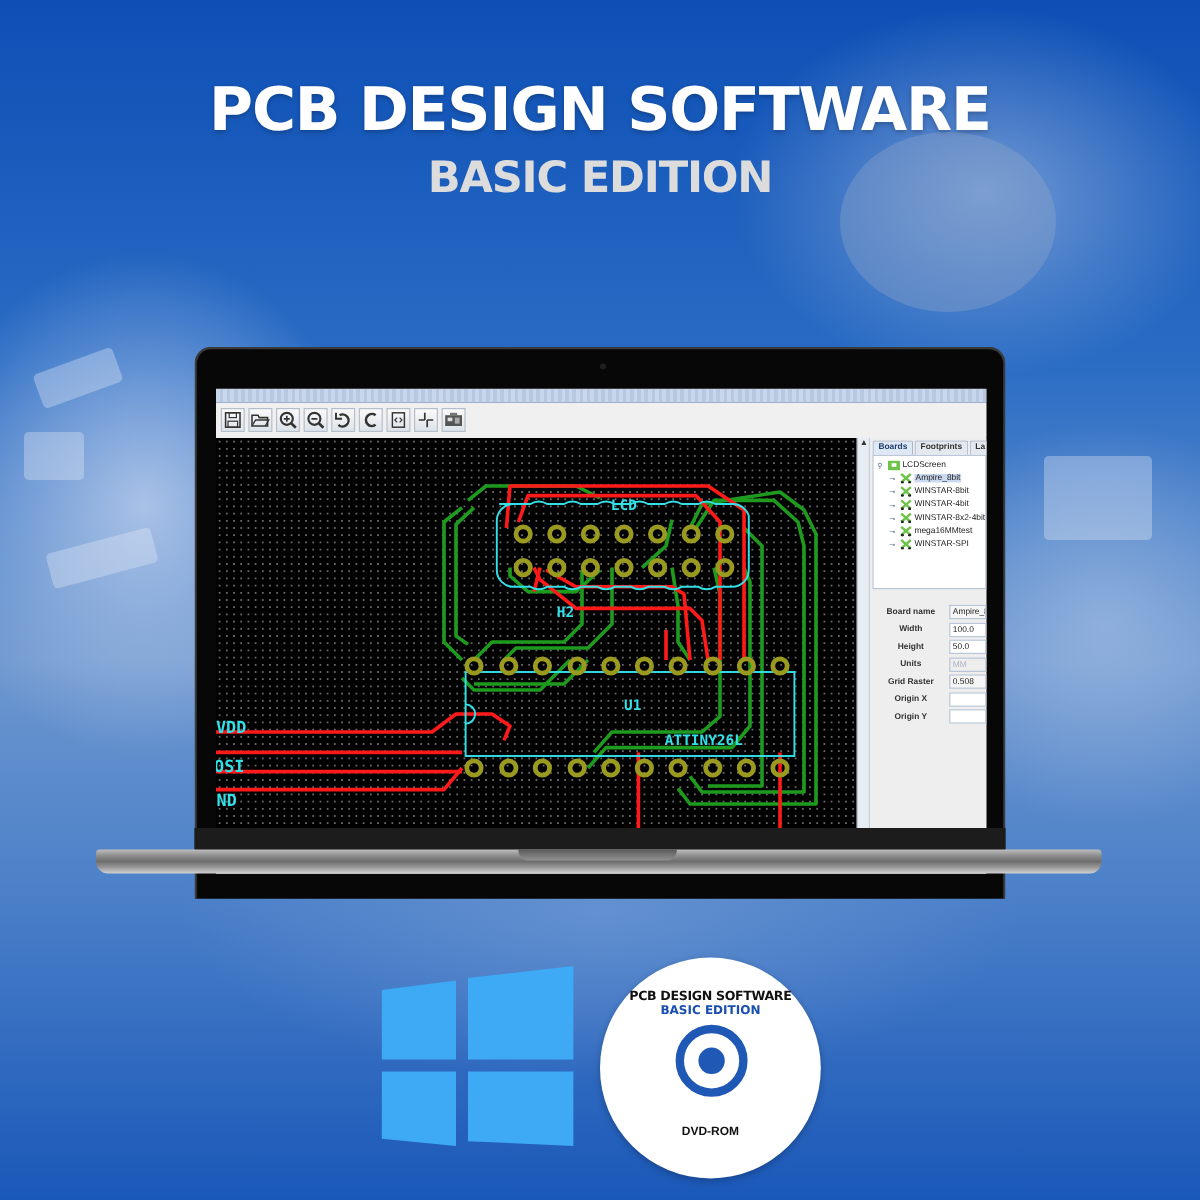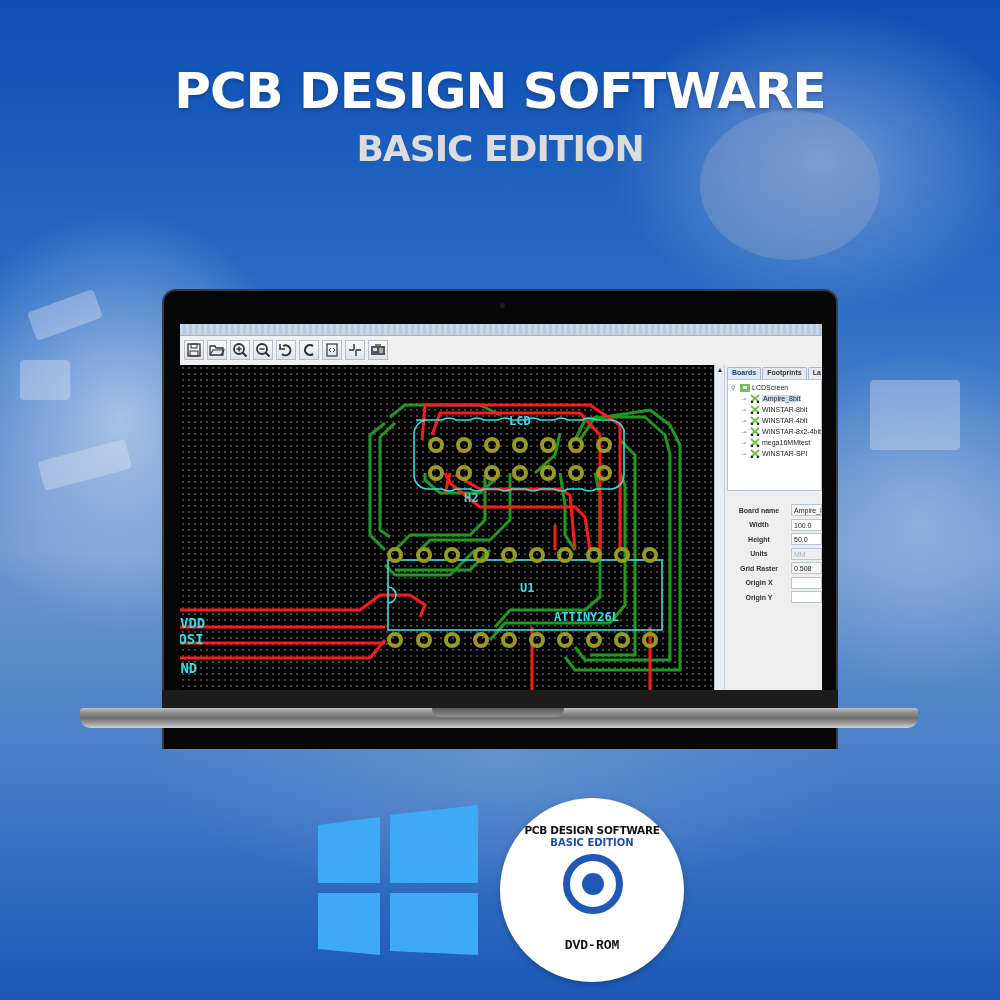--- a/index.html
+++ b/index.html
@@ -71,21 +71,21 @@
   .notch{position:absolute;left:352px;top:0;width:132px;height:9px;border-radius:0 0 8px 8px;background:linear-gradient(#5a5a5a,#909090);}
   .bezel-bottom{position:absolute;left:162px;top:690px;width:676px;height:20px;background:#1c1c1c;}
   
   .win{position:absolute;left:318px;top:805px;}
   
   .disc{position:absolute;left:500px;top:798px;width:184px;height:184px;border-radius:50%;background:#ffffff;box-shadow:0 2px 6px rgba(0,0,0,0.25);}
   .disc-title{position:absolute;left:0;right:0;top:26px;text-align:center;font-family:"DejaVu Sans",sans-serif;font-weight:bold;font-size:10.5px;color:#111;letter-spacing:-0.3px;}
   .disc-sub{position:absolute;left:0;right:0;top:39px;text-align:center;font-family:"DejaVu Sans",sans-serif;font-weight:bold;font-size:10px;color:#1a4fb0;}
   .disc-ring{position:absolute;left:63px;top:56px;width:60px;height:60px;border-radius:50%;border:7px solid #1f58b5;background:#fff;}
   .disc-hole{position:absolute;left:12px;top:12px;width:22px;height:22px;border-radius:50%;background:#1f58b5;}
-  .disc-foot{position:absolute;left:0;right:0;top:140px;text-align:center;font-family:Liberation Mono, monospace;font-weight:bold;font-size:13px;color:#111;}
+  .disc-foot{position:absolute;left:0;right:0;top:140px;text-align:center;font-family:Liberation Sans, sans-serif;font-weight:bold;font-size:10px;color:#111;}
 </style>
 </head>
 <body>
 
 <div class="board-hint" style="left:30px;top:300px;width:70px;height:30px;transform:rotate(-20deg);"></div>
 <div class="board-hint" style="left:20px;top:360px;width:50px;height:40px;"></div>
 <div class="board-hint" style="left:40px;top:450px;width:90px;height:30px;transform:rotate(-15deg);"></div>
 <div class="board-hint" style="left:870px;top:380px;width:90px;height:70px;"></div>
 <div class="board-hint" style="left:700px;top:110px;width:180px;height:150px;border-radius:50%;background:rgba(150,170,200,0.35);"></div>
 
@@ -230,24 +230,24 @@
             <circle cx="329" cy="275" r="6"></circle>
             <circle cx="357" cy="275" r="6"></circle>
             <circle cx="385" cy="275" r="6"></circle>
             <circle cx="414" cy="275" r="6"></circle>
             <circle cx="442" cy="275" r="6"></circle>
             <circle cx="470" cy="275" r="6"></circle>
         </g>
       </svg>
 
       <div style="position:absolute;left:329px;top:49px;color:#33e0e8;font:bold 12px 'DejaVu Sans Mono',monospace;">LCD</div>
-      <div style="position:absolute;left:240px;top:126px;color:#33e0e8;font:bold 12px 'DejaVu Sans Mono',monospace;padding-left:44px;">H2</div>
+      <div style="position:absolute;left:240px;top:138px;color:#33e0e8;font:bold 12px 'DejaVu Sans Mono',monospace;padding-left:44px;">H2</div>
       <div style="position:absolute;left:340px;top:216px;color:#33e0e8;font:bold 12px 'DejaVu Sans Mono',monospace;">U1</div>
       <div style="position:absolute;left:374px;top:245px;color:#33e0e8;font:bold 12px 'DejaVu Sans Mono',monospace;">ATTINY26L</div>
-      <div style="position:absolute;left:0px;top:250px;color:#33e0e8;font:bold 14px 'DejaVu Sans Mono',monospace;">VDD</div>
+      <div style="position:absolute;left:0px;top:234px;color:#33e0e8;font:bold 14px 'DejaVu Sans Mono',monospace;">VDD</div>
       <div style="position:absolute;left:-10px;top:266px;color:#33e0e8;font:bold 14px 'DejaVu Sans Mono',monospace;">MOSI</div>
       <div style="position:absolute;left:-8px;top:295px;color:#33e0e8;font:bold 14px 'DejaVu Sans Mono',monospace;">GND</div>
       <svg style="position:absolute;left:18px;top:330px;" width="8" height="12" viewBox="0 0 8 12">
           <path d="M0 0L0 10L3 7L5 11L6 10L4 7L8 7Z" fill="#fff" stroke="#000" stroke-width="0.6"></path>
         </svg>
     </div>
 
     <div class="vscroll">
       <div class="arrow" style="top:1px;">▲</div>
       <div class="arrow" style="bottom:1px;">▼</div>

